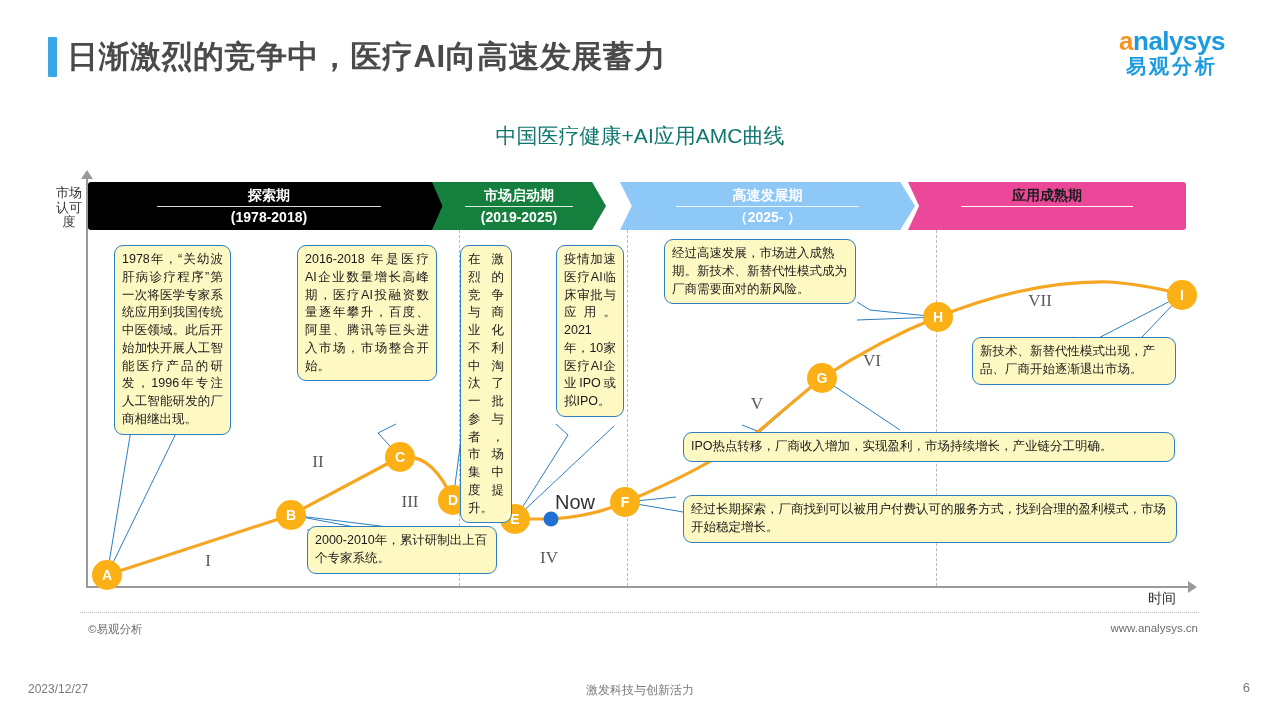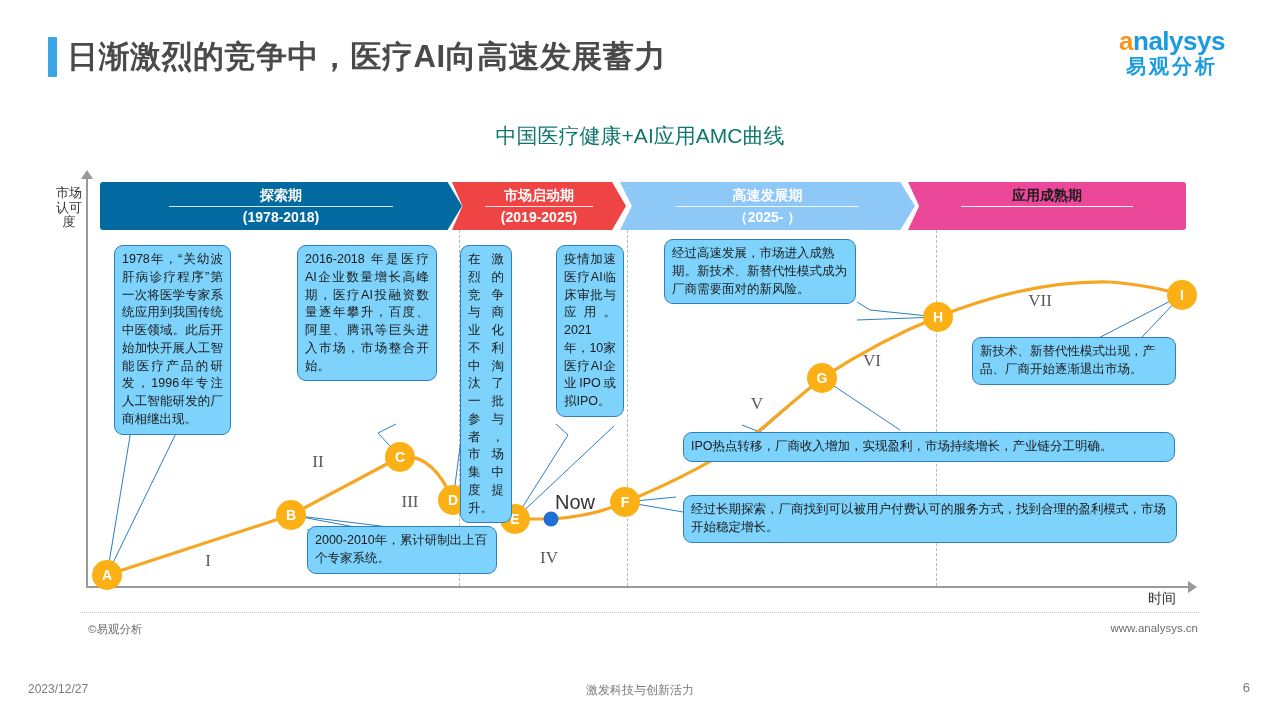--- a/index.html
+++ b/index.html
@@ -34,23 +34,23 @@
   #y-label { position: absolute; left: 56px; top: 186px; width: 26px; font-size: 13px; color: #333;
     line-height: 1.12; text-align: center; }
   #x-label { position: absolute; left: 1148px; top: 590px; font-size: 14px; color: #333; }
 
   
   .phase { position: absolute; top: 182px; height: 48px; color: #fff; text-align: center;
     padding-top: 4px; }
   .phase .p-name { font-size: 14px; font-weight: bold; line-height: 19px; }
   .phase .p-rule { width: 62%; height: 1px; background: rgba(255,255,255,.85); margin: 1px auto 1px; }
   .phase .p-range { font-size: 14px; font-weight: bold; line-height: 19px; }
-  #phase-0 { left: 100px;  width: 362px; background: #0369a1; border-radius: 3px 0 0 3px;
+  #phase-0 { left: 88px;  width: 362px; background: #000000; border-radius: 3px 0 0 3px;
              clip-path: polygon(0 0,96% 0,100% 50%,96% 100%,0 100%); }
-  #phase-1 { left: 452px; width: 174px; background: #ef4444;
+  #phase-1 { left: 432px; width: 174px; background: #15803d;
              clip-path: polygon(0 0,92% 0,100% 50%,92% 100%,0 100%,6% 50%); }
   #phase-2 { left: 620px; width: 295px; background: #8ec8f7;
              clip-path: polygon(0 0,95% 0,100% 50%,95% 100%,0 100%,4% 50%); }
   #phase-3 { left: 908px; width: 278px; background: #ec4899; border-radius: 0 3px 3px 0;
              clip-path: polygon(0 0,100% 0,100% 100%,0 100%,4% 50%); }
   #phase-3 .p-name, #phase-3 .p-range { color: #1c1c1c; }
   #phase-3 .p-rule { background: rgba(255,255,255,.95); }
 
   
   .vsep { position: absolute; width: 0; border-left: 1px dashed #b9b9b9; top: 230px; height: 356px; }
@@ -65,21 +65,21 @@
     box-shadow: 0 0 0 0 rgba(0,0,0,0); }
   #now-dot { position: absolute; width: 15px; height: 15px; border-radius: 50%; background: #1f6fd4;
     transform: translate(-50%,-50%); }
   #now-label { position: absolute; font-size: 20px; color: #333; transform: translate(-50%,-50%); }
 
   
   .roman { position: absolute; font-family: "Liberation Serif", "DejaVu Serif", serif;
     font-size: 17px; color: #5b5b5b; transform: translate(-50%,-50%); }
 
   
-  .box { position: absolute; border: 1px solid #2d7fc1; border-radius: 9px; background: #7dd3fc;
+  .box { position: absolute; border: 1px solid #2d7fc1; border-radius: 9px; background: #fef9c3;
     color: #1a1a1a; font-size: 12.5px; line-height: 1.42; padding: 5px 7px; text-align: justify;
     text-justify: inter-ideograph; }
   .box.narrow { text-align: justify; }
   .box.center-txt { text-align: left; }
 
   #box-a { left: 114px; top: 245px; width: 117px; }
   #box-b { left: 297px; top: 245px; width: 140px; }
   #box-c { left: 460px; top: 245px; width: 52px;  }
   #box-d { left: 556px; top: 245px; width: 68px;  }
   #box-e { left: 664px; top: 239px; width: 192px; }

